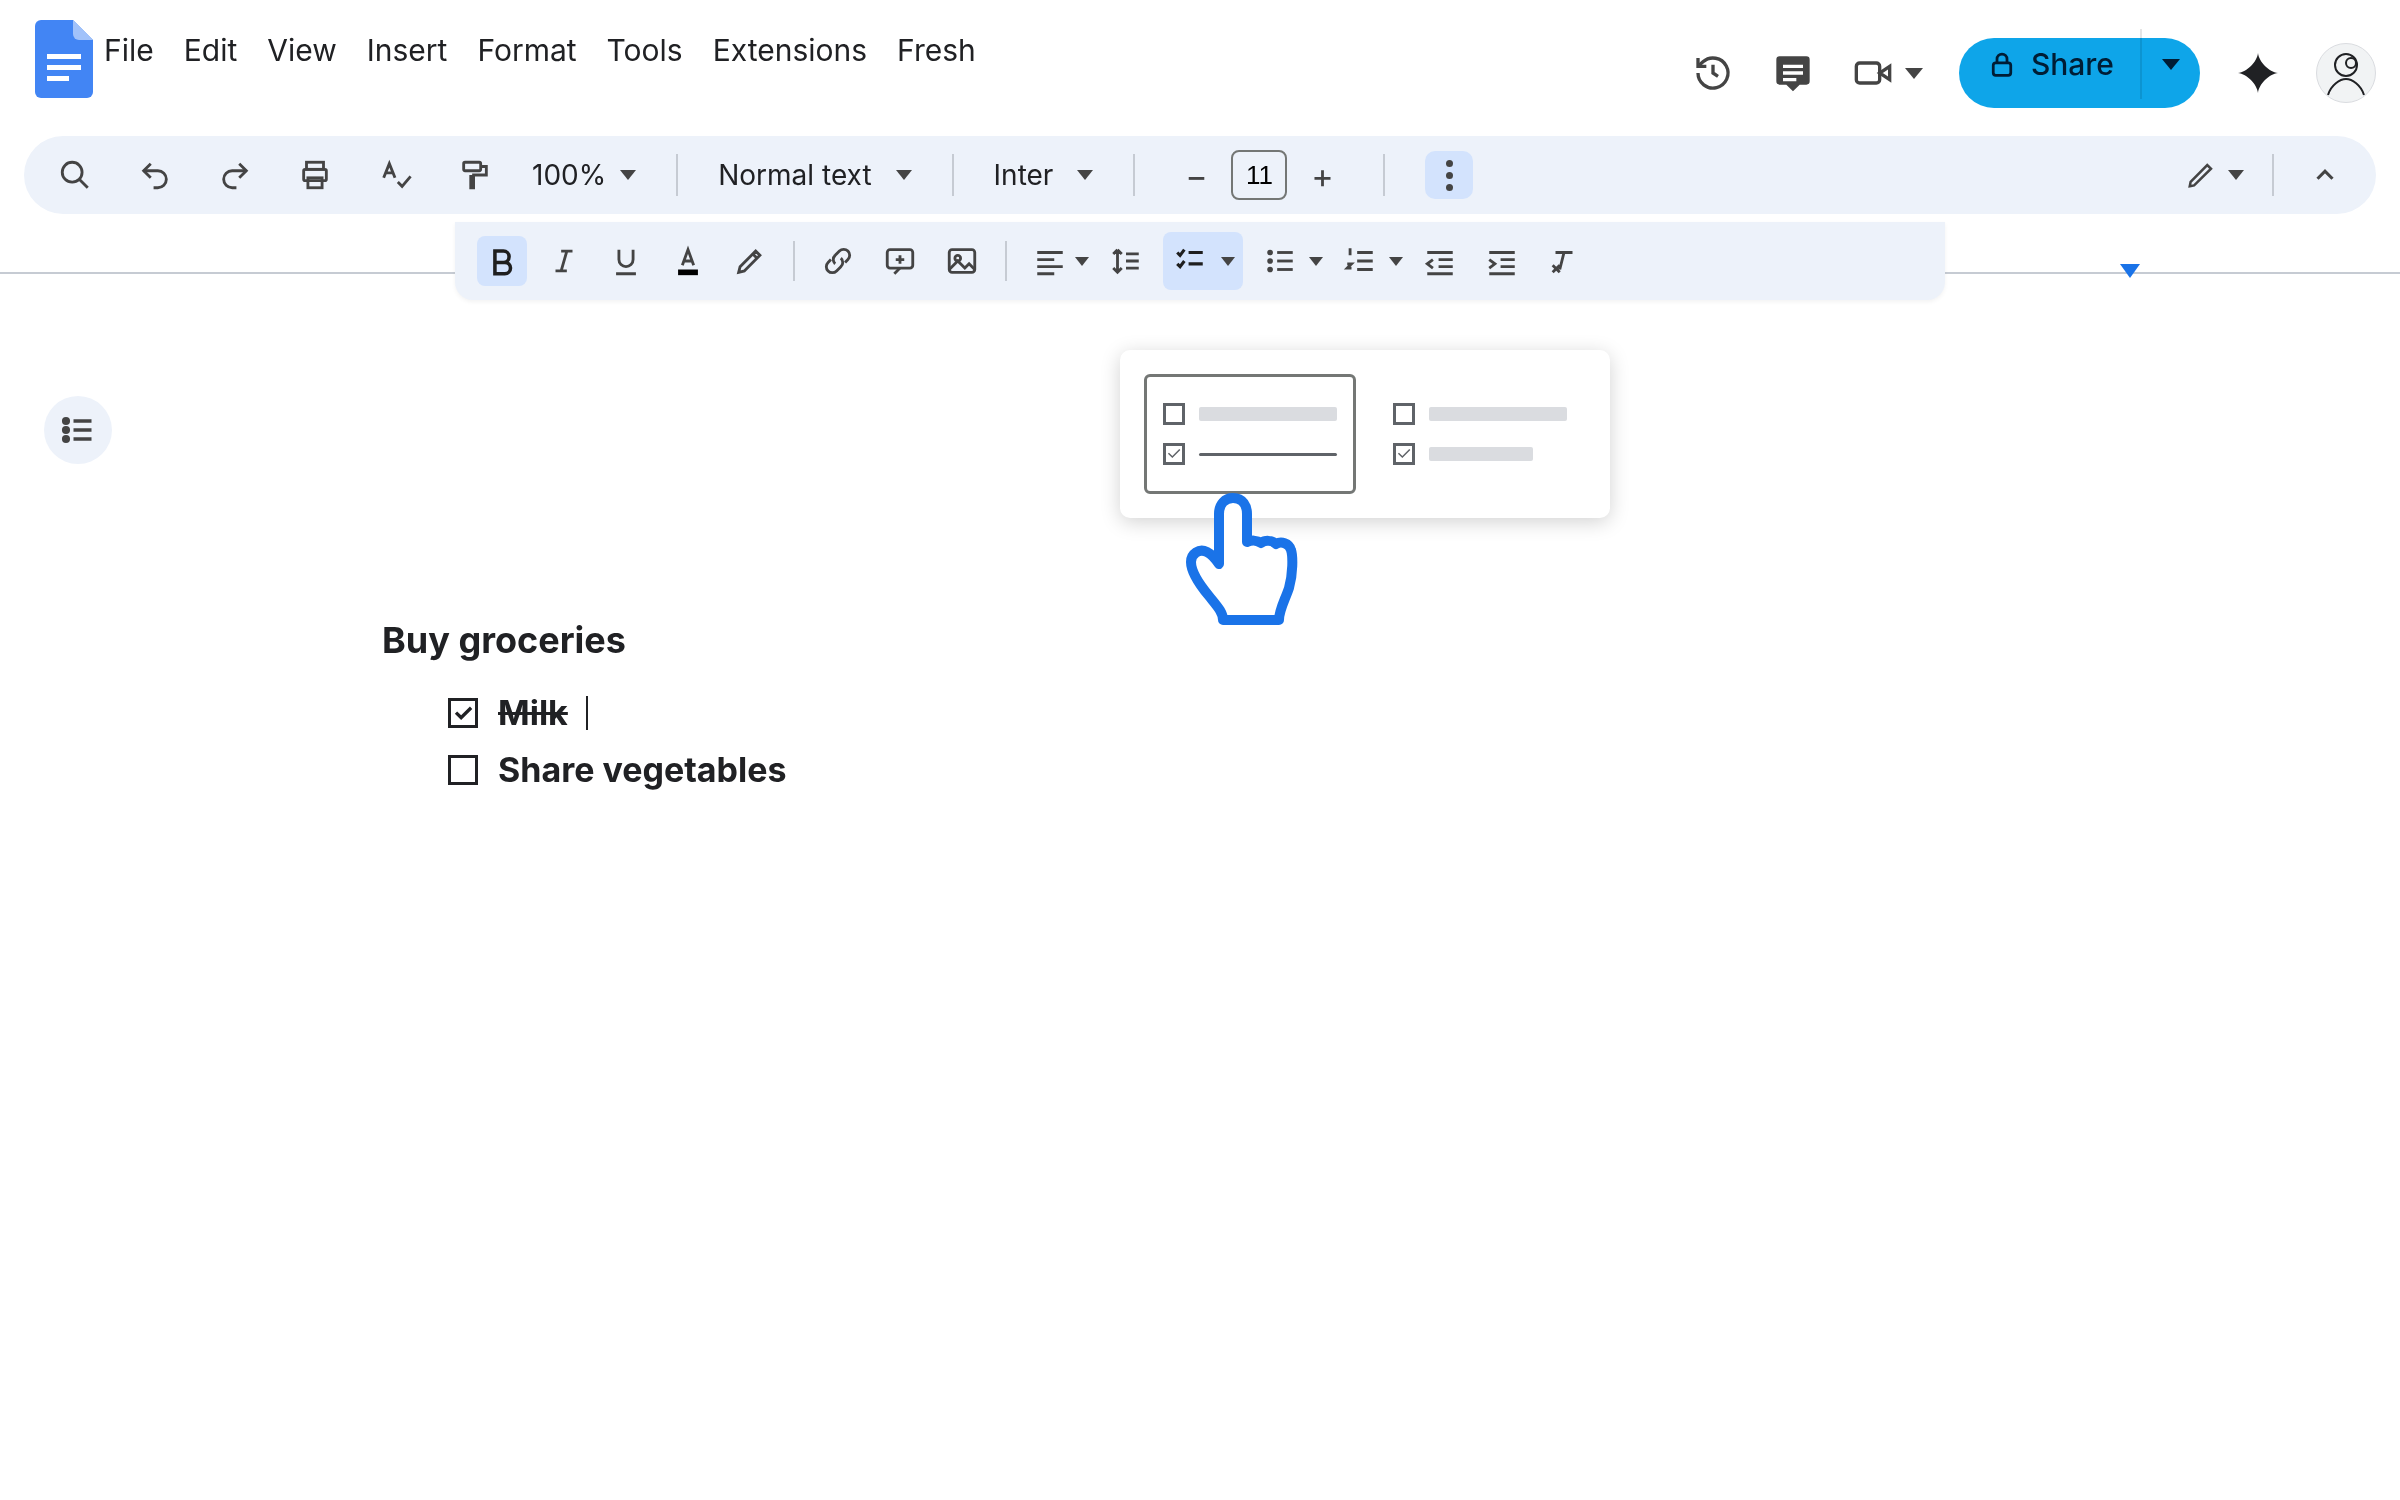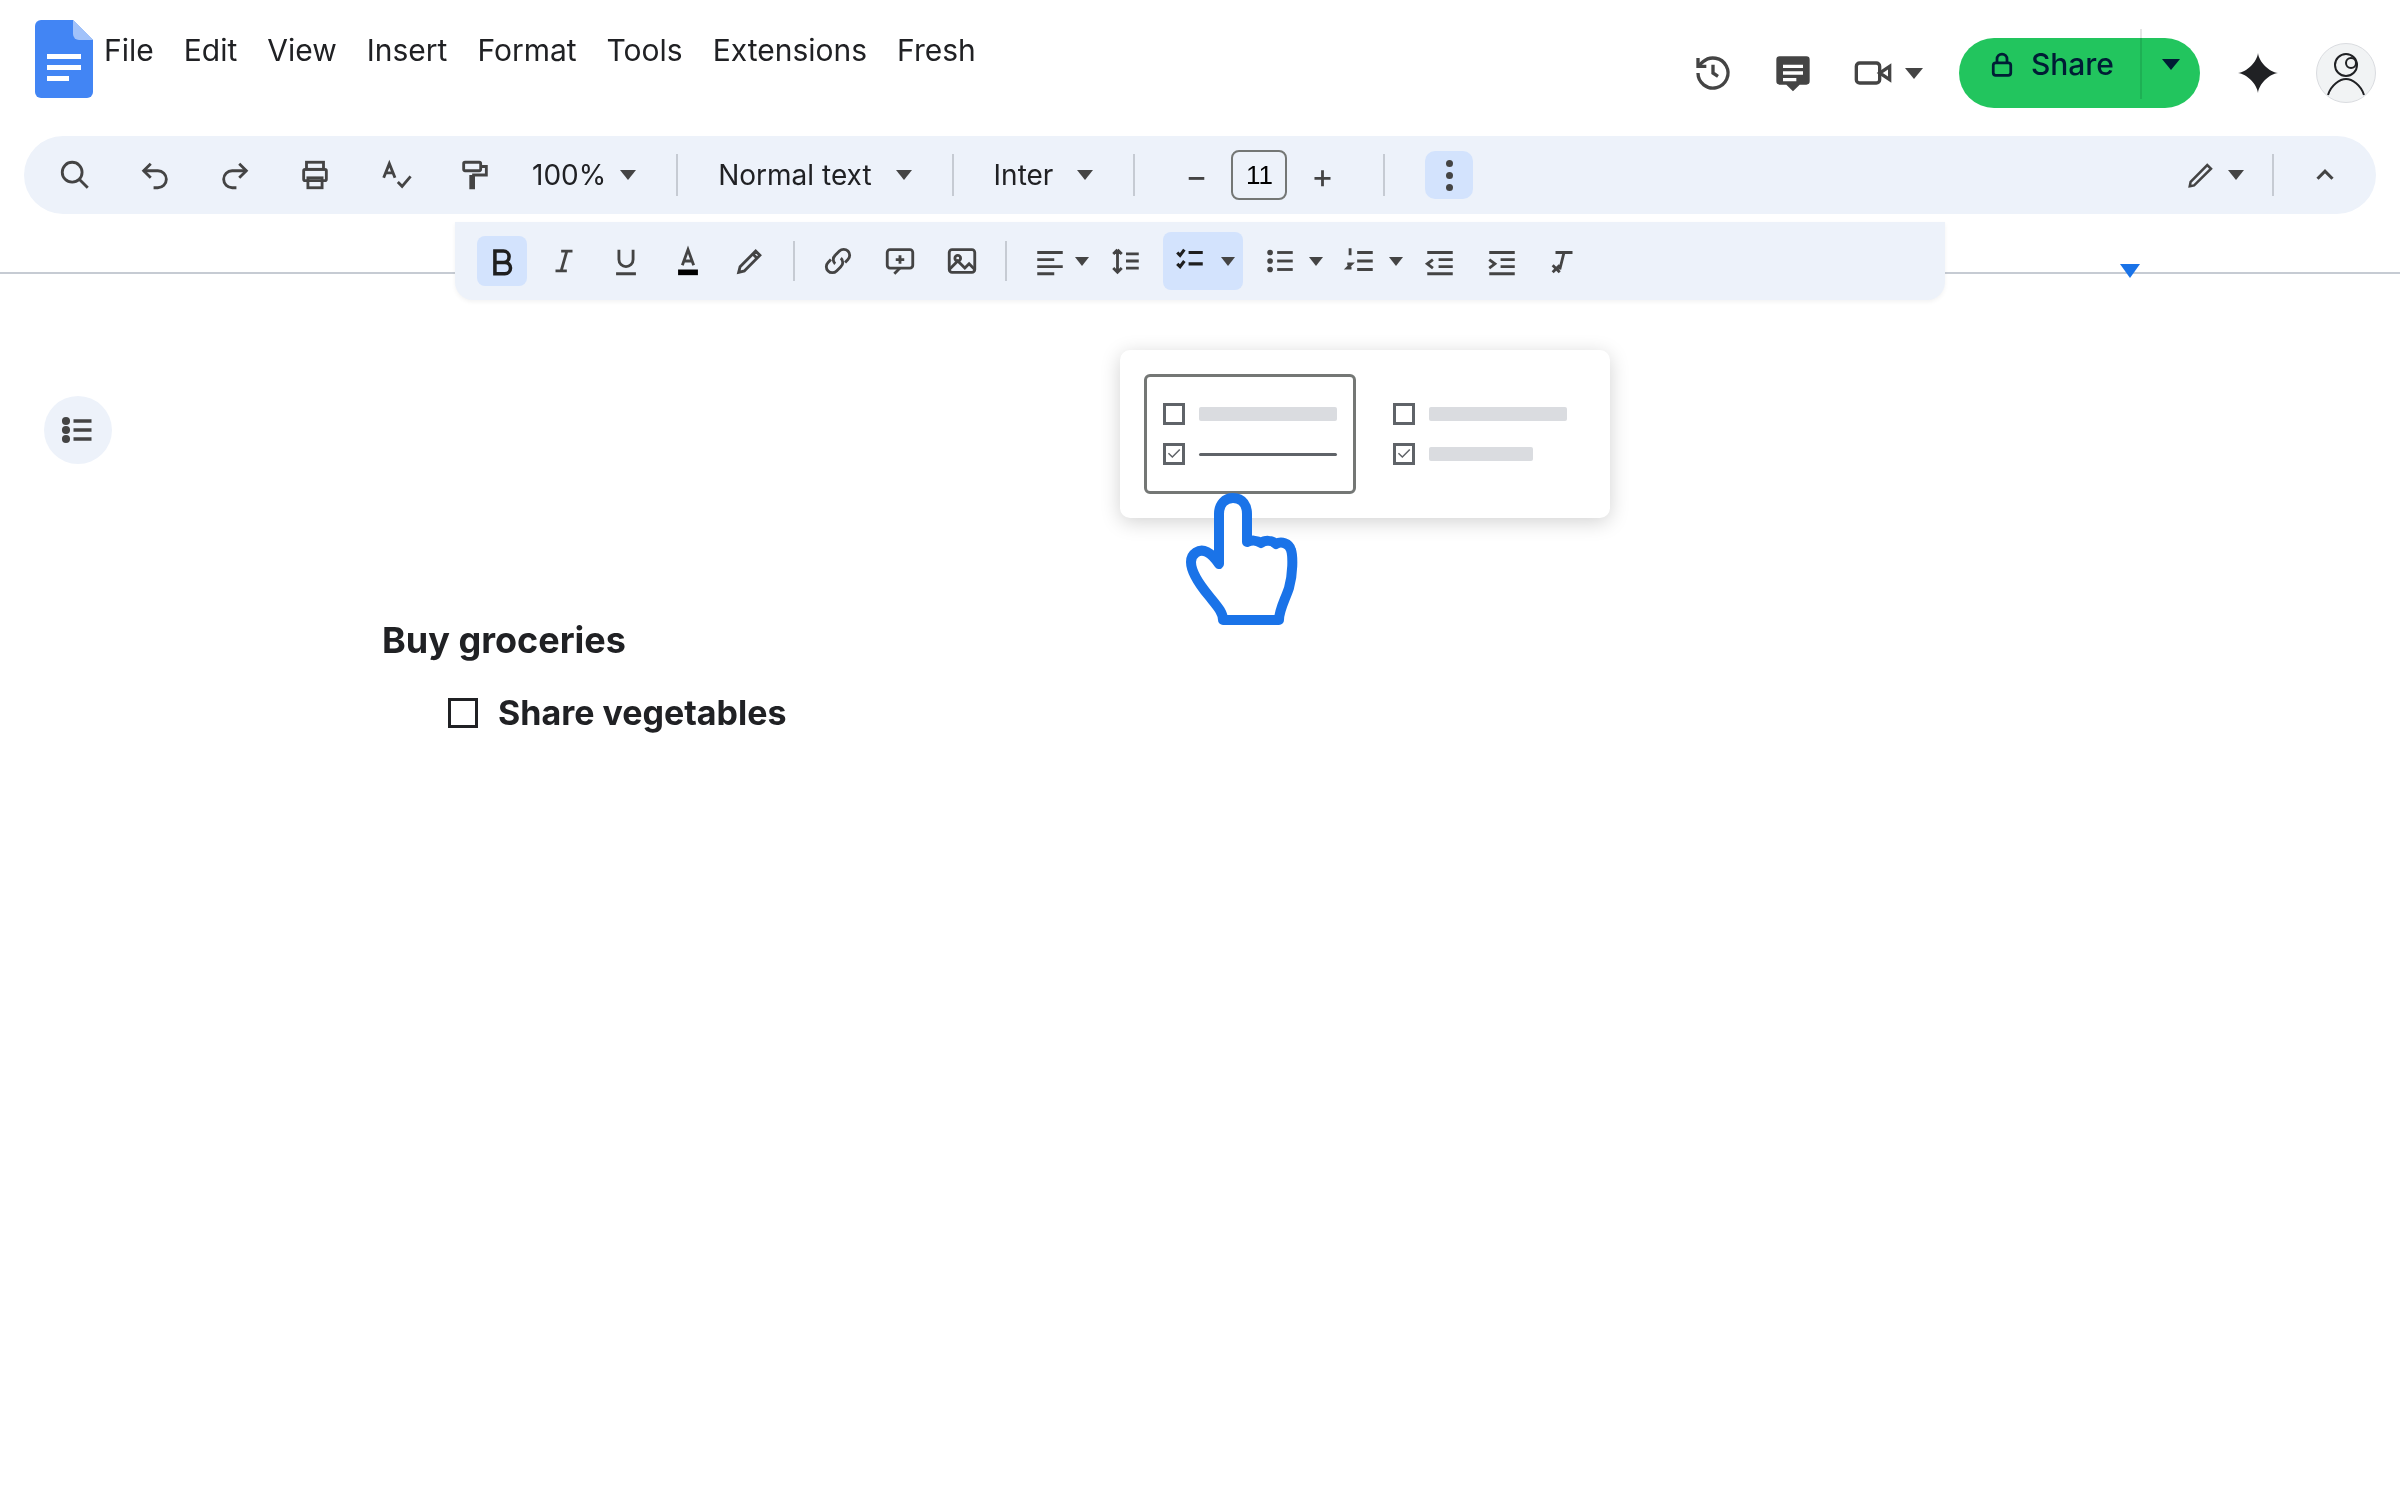--- a/index.html
+++ b/index.html
@@ -16,21 +16,21 @@
   .title-icon svg { width: 30px; height: 30px; }
   .menu-row { display: flex; gap: 30px; padding-top: 14px; font-size: 30px; color: #202124; align-items: flex-end; }
   .menu-item { cursor: pointer; }
 
   .header-right { margin-left: auto; display: flex; align-items: center; gap: 36px; padding-top: 26px; }
   .hr-icon { width: 44px; height: 44px; display: flex; align-items: center; justify-content: center; color: #444; }
   .hr-icon svg { width: 40px; height: 40px; }
   .meet { display: flex; align-items: center; gap: 10px; }
   .meet .caret { width: 0; height: 0; border-left: 9px solid transparent; border-right: 9px solid transparent; border-top: 11px solid #444; }
 
-  .share-wrap { display: flex; align-items: center; background: #22c55e; border-radius: 100px; height: 70px; padding: 0 0 18px 28px; }
+  .share-wrap { display: flex; align-items: center; background: #0ea5e9; border-radius: 100px; height: 70px; padding: 0 0 18px 28px; }
   .share-btn { display: flex; align-items: center; gap: 14px; font-size: 30px; font-weight: 500; color: #001d35; padding-right: 26px; }
   .share-btn svg { width: 30px; height: 30px; }
   .share-drop { width: 60px; height: 70px; display: flex; align-items: center; justify-content: center; border-left: 2px solid rgba(0,0,0,0.1); }
   .share-drop .caret { width: 0; height: 0; border-left: 9px solid transparent; border-right: 9px solid transparent; border-top: 11px solid #001d35; }
 
   .gemini { width: 44px; height: 44px; display:flex; align-items:center; justify-content:center; }
   .gemini svg { width: 40px; height: 40px; }
 
   .avatar { width: 60px; height: 60px; border-radius: 50%; background: #f1f3f4; border: 1px solid #dadce0; display: flex; align-items: center; justify-content: center; overflow: hidden; }
   .avatar svg { width: 56px; height: 56px; }
@@ -401,18 +401,23 @@
 
 <div class="pointer">
   <svg viewBox="0 0 120 140">
       <path d="M48 8c10 0 14 8 14 16v28c4-2 10-2 14 1 4-3 11-3 15 1 5-3 13-1 15 6 2 6 2 24-2 38-4 12-10 22-10 32H38c0-8-6-14-14-24C14 94 6 82 6 72c0-8 8-14 16-10 4 2 8 6 12 12V24c0-10 6-16 14-16z" fill="#fff" stroke="#1a73e8" stroke-width="10" stroke-linejoin="round"></path>
     </svg>
 </div>
 
 <div class="canvas">
   <div class="doc-heading">Buy groceries</div>
   <div class="checklist">
+    <div class="check-item done">
+      <span class="box checked"></span>
+      <span class="txt">Milk</span>
+        <span class="cursor"></span>
+    </div>
     <div class="check-item">
       <span class="box"></span>
       <span class="txt">Share vegetables</span>
     </div>
   </div>
 </div>
 
 </body></html>

